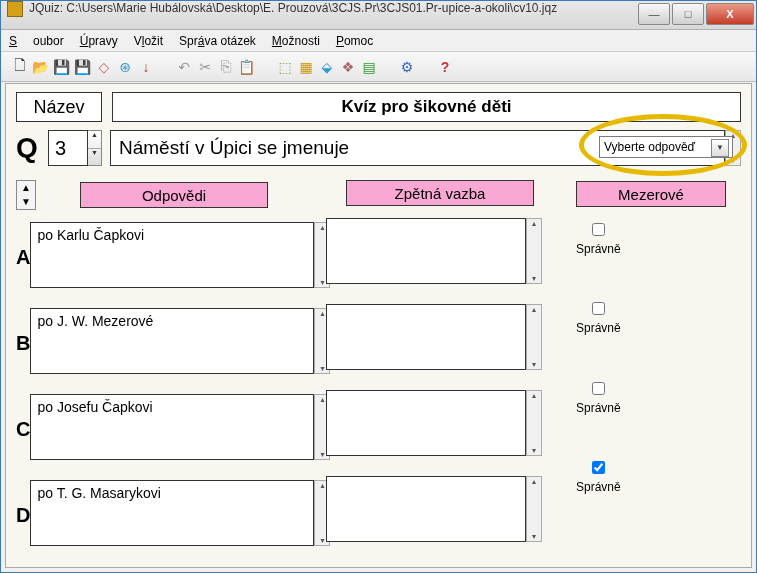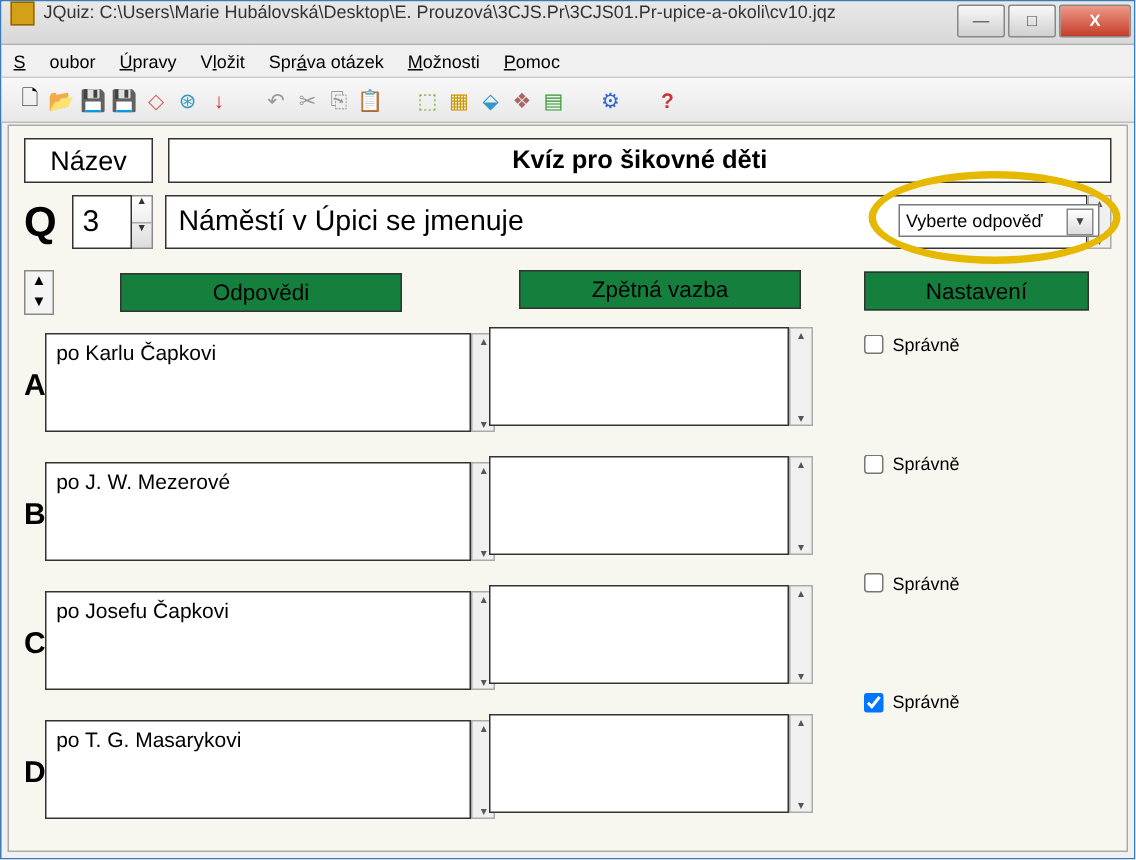--- a/index.html
+++ b/index.html
@@ -46,32 +46,32 @@
 
 .lower { display: flex; margin: 0 0 0 0; height: calc(100% - 124px); }
 .col { display: flex; flex-direction: column; }
 .col.left { width: 310px; padding-left: 10px; }
 .col.mid { width: 250px; padding-left: 10px; }
 .col.right { flex: 1; padding-left: 10px; padding-right: 10px; }
 
 .colhead-row { display: flex; align-items: center; height: 32px; margin-bottom: 12px; }
 .rowspin { width: 20px; height: 30px; border: 1px solid #888; background: #f4f4f4; display: flex; flex-direction: column; margin-right: 16px; }
 .rowspin div { flex: 1; text-align: center; font-size: 10px; line-height: 14px; }
-.colhead { border: 1px solid #333; background: #15803d; height: 26px; display: flex; align-items: center; justify-content: center; font-size: 15px; }
+.colhead { border: 1px solid #333; background: #f9a8d4; height: 26px; display: flex; align-items: center; justify-content: center; font-size: 15px; }
 .col.left .colhead { width: 188px; margin-left: 28px; }
 .col.mid .colhead { width: 188px; margin-left: 20px; }
 .col.right .colhead { width: 150px; }
 
 .answer-row { display: flex; align-items: flex-start; margin-bottom: 20px; height: 66px; }
 .row-letter { width: 30px; font-size: 20px; font-weight: bold; padding-top: 24px; }
 .ans-box { display: flex; align-items: stretch; }
 .ans-text { border: 1px solid #333; background: #fff; font-size: 14px; padding: 4px 6px; resize: none; font-family: inherit; overflow: hidden; }
 .col.left .ans-text { width: 284px; height: 66px; }
 .col.mid .ans-text { width: 200px; height: 66px; }
-.chk-row { display: flex; align-items: center; font-size: 12px; gap: 6px; padding-top: 2px; }
+.chk-row { display: flex; align-items: center; font-size: 12px; gap: 6px; padding-top: 2px; flex-direction: column; }
 .chk-row input { width: 13px; height: 13px; }
 </style>
 </head>
 <body>
 
 <div class="window">
 
   <div class="titlebar">
     <div class="ticon"></div>
     <div class="ttext">JQuiz: C:\Users\Marie Hubálovská\Desktop\E. Prouzová\3CJS.Pr\3CJS01.Pr-upice-a-okoli\cv10.jqz</div>
@@ -231,21 +231,21 @@
               <div class="vscroll">
                 <div>▴</div>
                 <div>▾</div>
               </div>
             </div>
           </div>
       </div>
 
       <div class="col right">
         <div class="colhead-row">
-          <div class="colhead">Nastavení</div>
+          <div class="colhead">Mezerové</div>
         </div>
         <div class="answer-row">
             <label class="chk-row">
               <input type="checkbox" style="">
               <span>Správně</span>
             </label>
           </div>
         <div class="answer-row">
             <label class="chk-row">
               <input type="checkbox" style="">

